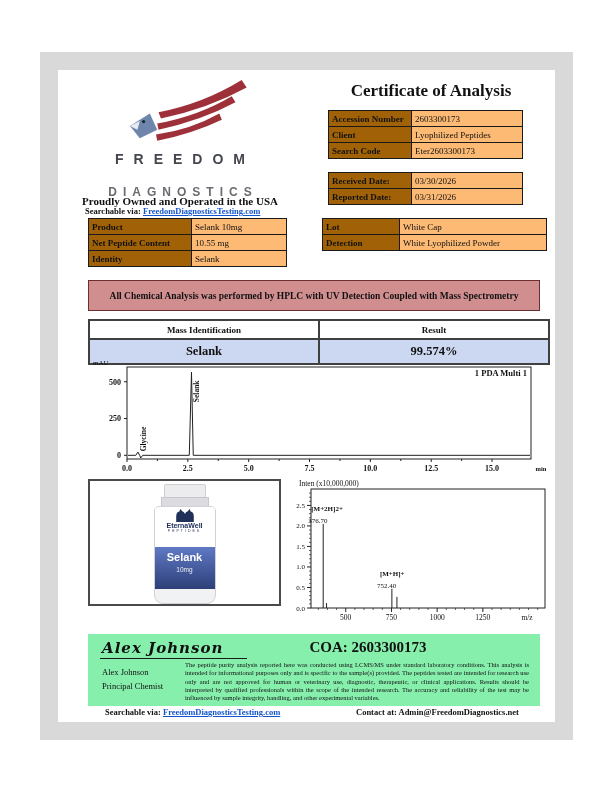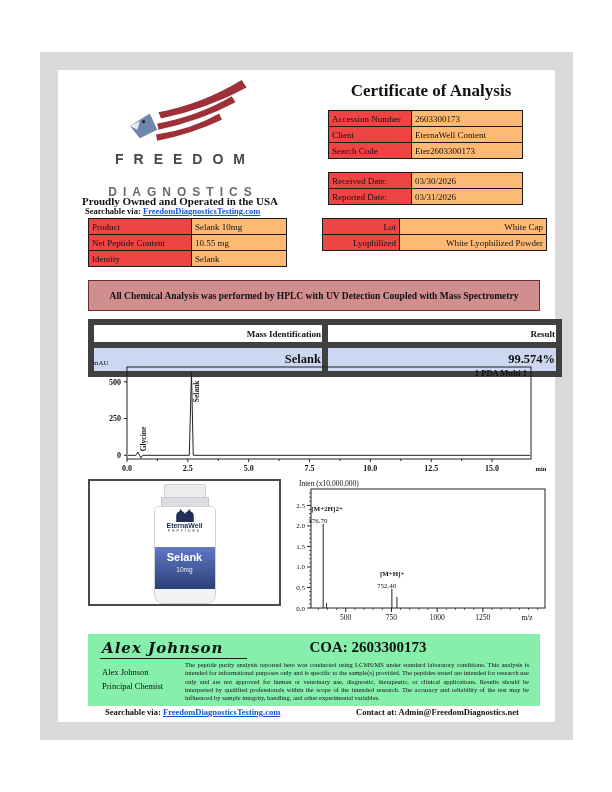--- a/index.html
+++ b/index.html
@@ -18,43 +18,43 @@
   .tagline{position:absolute;left:70px;top:195px;width:220px;text-align:center;
          font-weight:bold;font-size:11px;}
   .searchable{position:absolute;left:85px;top:206px;font-size:8.5px;font-weight:bold;}
   .link{color:#1155cc;text-decoration:underline;cursor:pointer;}
 
   
   .coa-title{position:absolute;left:322px;top:81px;width:218px;text-align:center;
          font-size:17px;font-weight:bold;}
   table.tbl{border-collapse:collapse;}
   table.tbl td{border:1px solid #1a1a1a;height:15px;font-size:9px;padding:0 3px;white-space:nowrap;}
-  td.lbl{background:#ef4444;font-weight:normal;}
+  td.lbl{background:#a16207;font-weight:bold;}
   td.val{background:#fdba74;}
   .info-table{position:absolute;left:328px;top:110px;}
   .info-table td.lbl{width:76px;}
   .info-table td.val{width:104px;}
   .dates-table{position:absolute;left:328px;top:172px;}
   .dates-table td.lbl{width:76px;}
   .dates-table td.val{width:104px;}
   .product-table{position:absolute;left:88px;top:218px;}
   .product-table td{height:15.5px;}
   .product-table td.lbl{width:96px;}
   .product-table td.val{width:88px;margin-top:44px;}
   .lot-table{position:absolute;left:322px;top:218px;}
-  .lot-table td{height:15.5px;text-align:right;}
+  .lot-table td{height:15.5px;}
   .lot-table td.lbl{width:70px;}
   .lot-table td.val{width:140px;}
 
   .banner{position:absolute;left:88px;top:280px;width:452px;height:31px;background:#d18e8f;
          border:1px solid #6b2f33;box-sizing:border-box;display:flex;align-items:center;
          justify-content:center;font-weight:bold;font-size:9.5px;text-align:center;}
 
   .mass-table{position:absolute;left:88px;top:319px;border-collapse:collapse;}
-  .mass-table td{border:6px solid #404040;text-align:right;width:226px;}
+  .mass-table td{border:2px solid #404040;text-align:center;width:226px;}
   .mass-table .mh td{height:15px;font-size:9px;font-weight:bold;background:#fff;}
   .mass-table .mv td{height:21px;font-size:12.5px;font-weight:bold;background:#ccd7f2;}
 
   #hplc{position:absolute;left:85px;top:357px;}
   #ms{position:absolute;left:285px;top:477px;}
   svg text{font-family:"Liberation Serif",serif;fill:#111;}
 
   .photo{position:absolute;left:88px;top:479px;width:193px;height:127px;
          border:2px solid #4a4a4a;box-sizing:border-box;background:#fff;}
   .vial{position:absolute;left:50%;top:3px;transform:translateX(-50%);width:66px;}
@@ -109,21 +109,21 @@
   <div class="coa-title">Certificate of Analysis</div>
 
   <table class="tbl info-table">
     <tbody>
         <tr>
       <td class="lbl">Accession Number</td>
       <td class="val">2603300173</td>
         </tr>
     <tr>
       <td class="lbl">Client</td>
-      <td class="val">EternaWell Content</td>
+      <td class="val">Lyophilized Peptides</td>
         </tr>
     <tr>
       <td class="lbl">Search Code</td>
       <td class="val">Eter2603300173</td>
         </tr>
   </tbody>
     </table>
 
   <table class="tbl dates-table">
     <tbody>
@@ -155,21 +155,21 @@
   </tbody>
     </table>
 
   <table class="tbl lot-table">
     <tbody>
         <tr>
       <td class="lbl">Lot</td>
       <td class="val">White Cap</td>
         </tr>
     <tr>
-      <td class="lbl">Lyophilized</td>
+      <td class="lbl">Detection</td>
       <td class="val">White Lyophilized Powder</td>
         </tr>
   </tbody>
     </table>
 
   <div class="banner">All Chemical Analysis was performed by HPLC with UV Detection Coupled with Mass Spectrometry</div>
 
   <table class="mass-table">
     <tbody>
         <tr class="mh">

